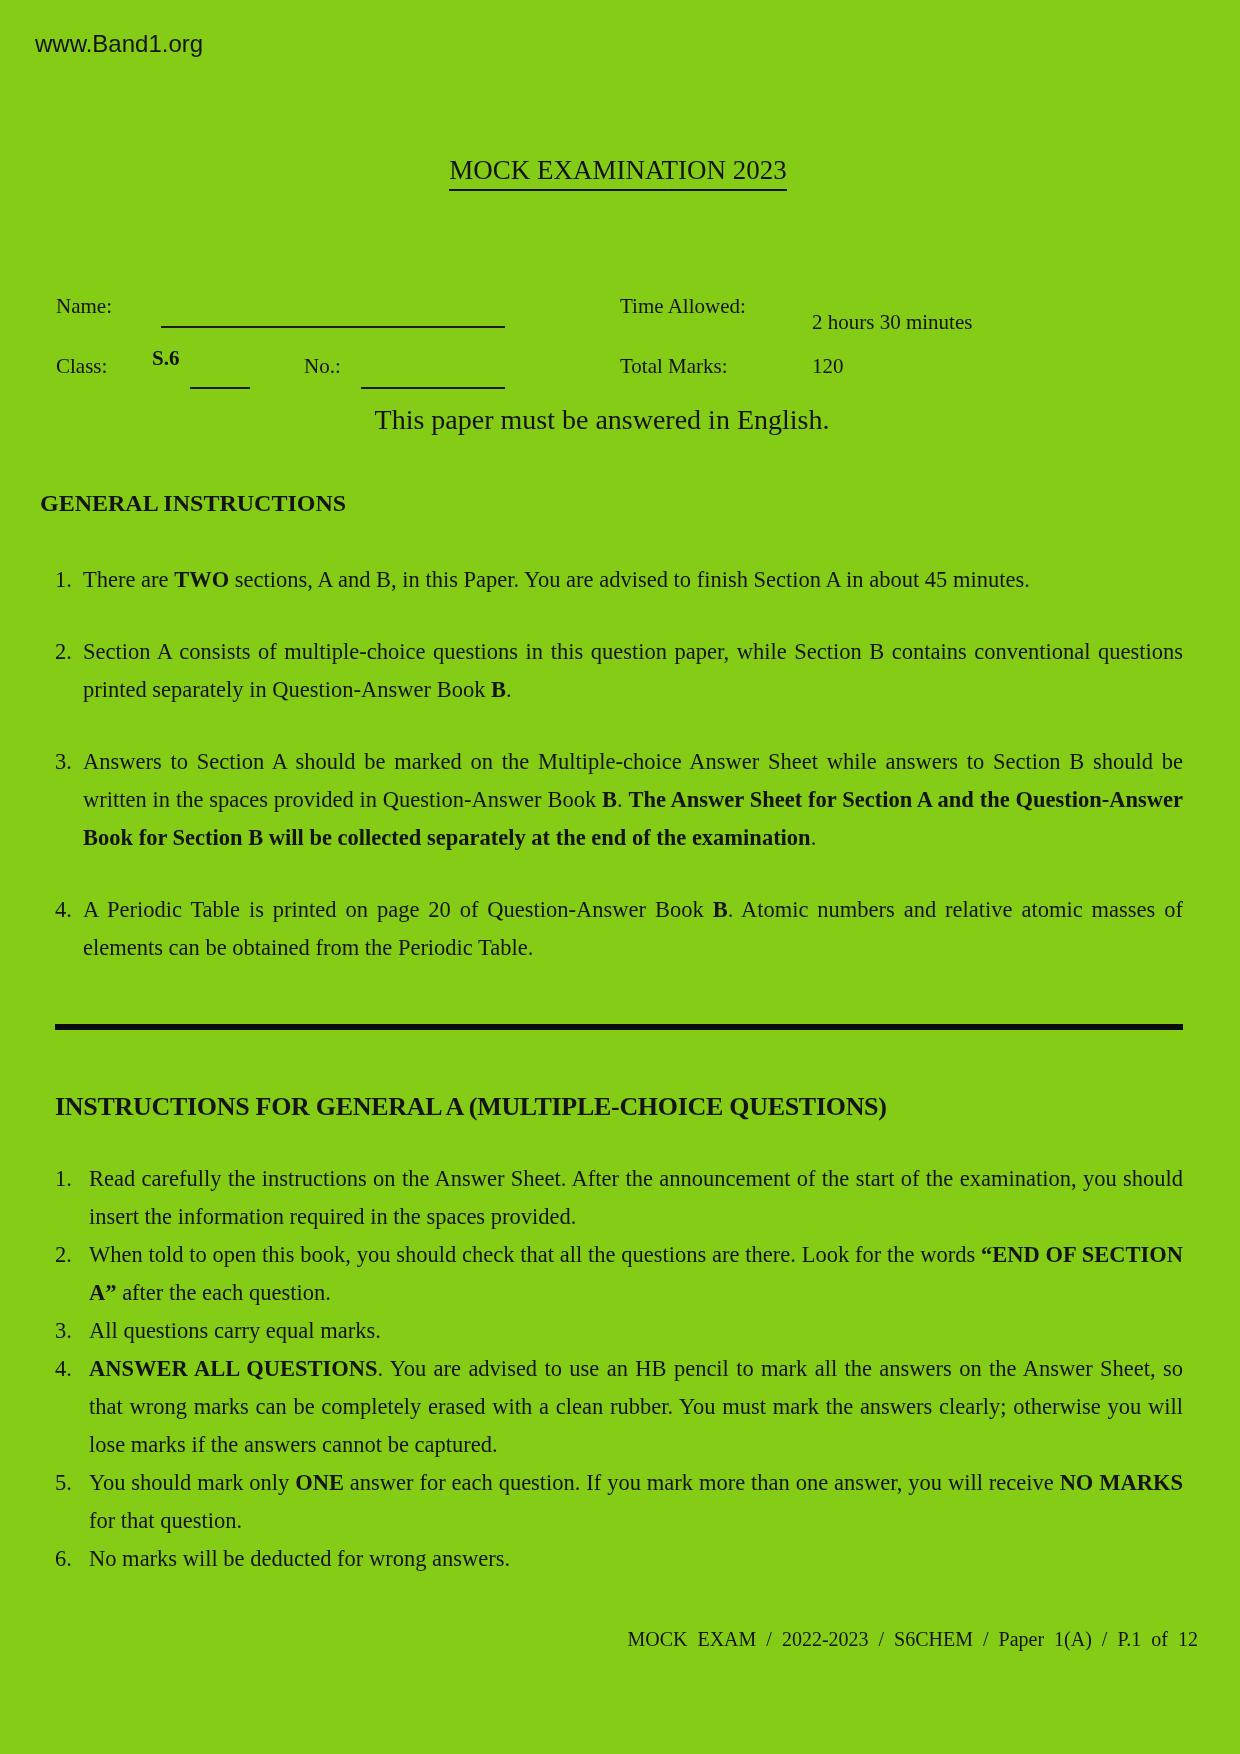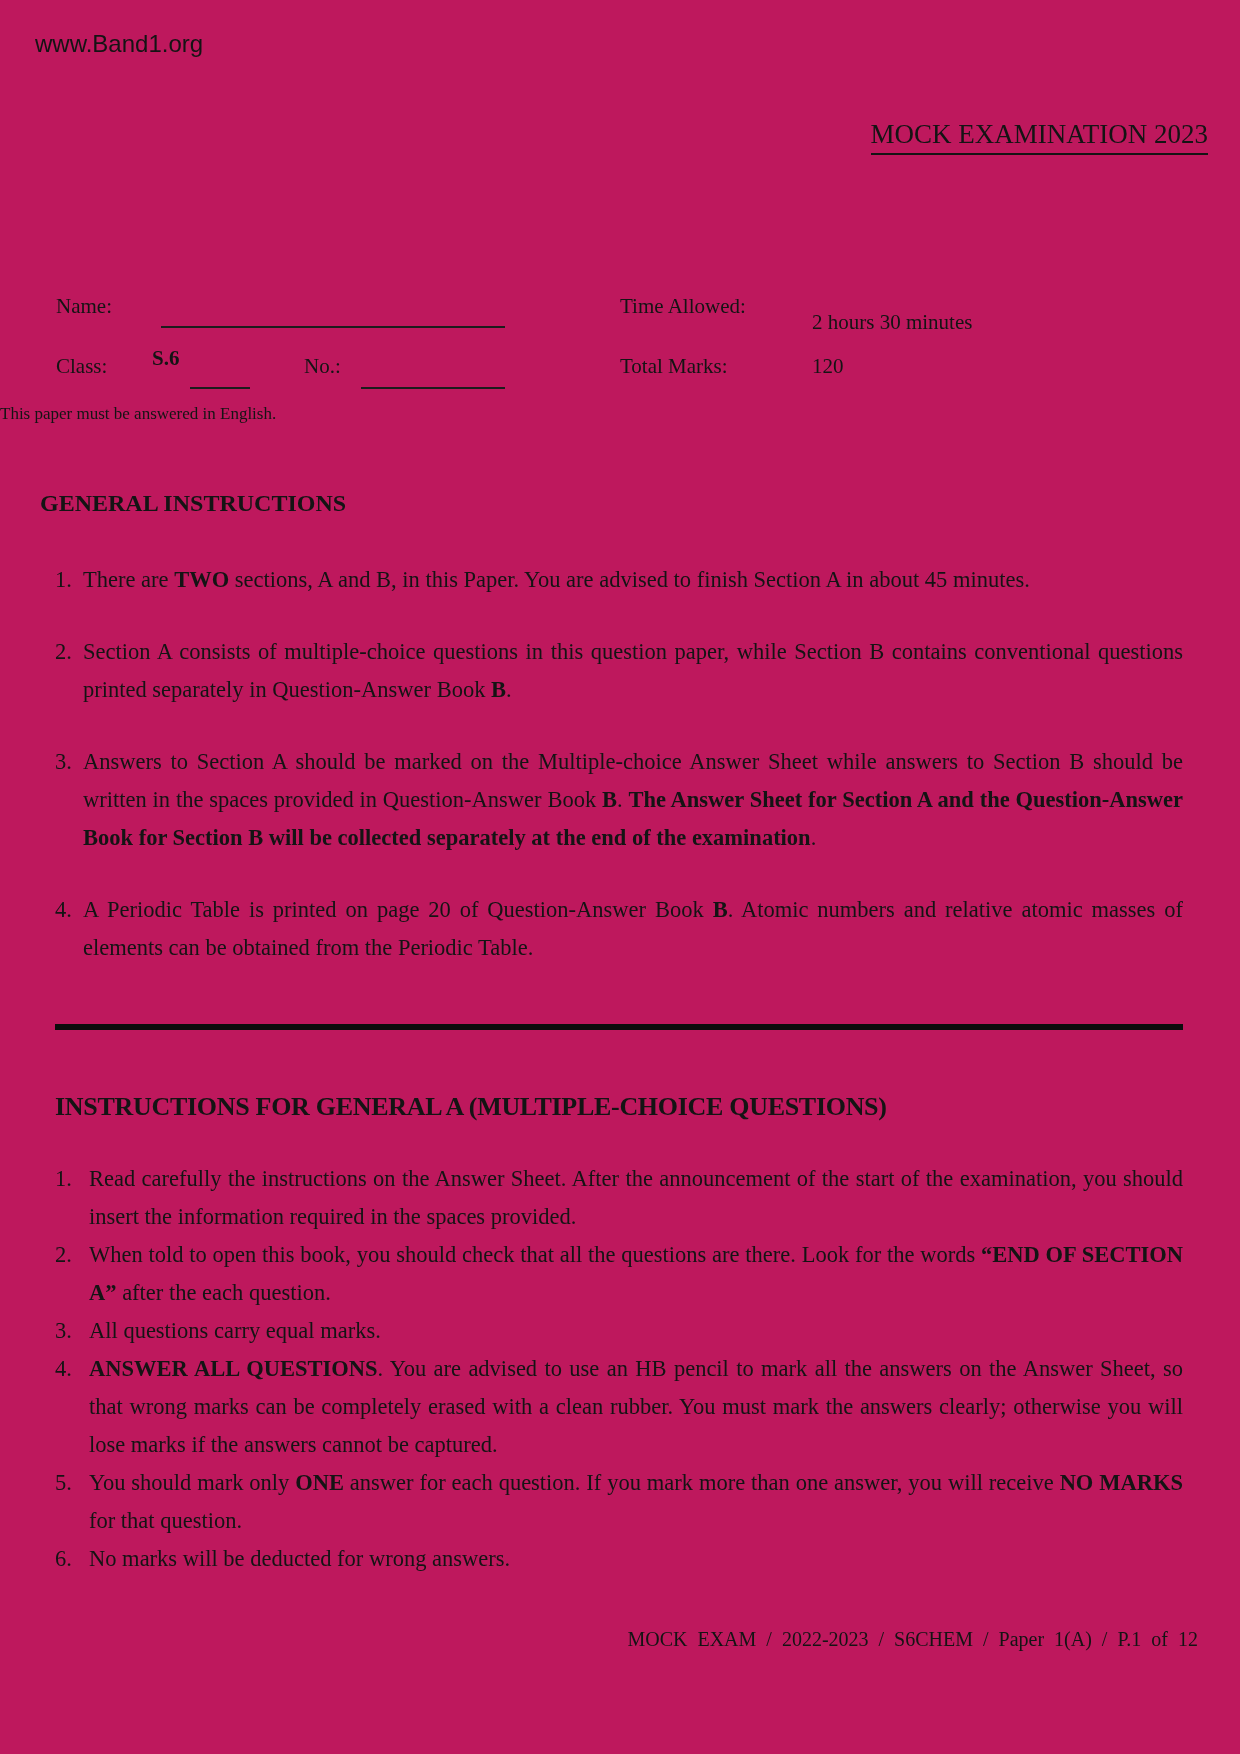--- a/index.html
+++ b/index.html
@@ -1,44 +1,44 @@
 <!DOCTYPE html>
 <html><head>
 <meta charset="utf-8">
 <style>
   html,body{margin:0;padding:0;background:#9a9a9a;}
   .page{
     position:relative;
     width:1240px;height:1754px;
-    background:#be185d;
+    background:#84cc16;
     margin:0 auto;
     overflow:hidden;
     color:#141414;
     font-family:"Liberation Serif","DejaVu Serif",serif;
   }
   .abs{position:absolute;}
   .sans{font-family:"Liberation Sans","DejaVu Sans",sans-serif;}
 
   .site{left:35px;top:30px;font-size:24px;}
   .note{left:435px;top:37px;font-size:26px;}
 
-  .title-row{left:4px;width:1204px;text-align:right;}
+  .title-row{left:16px;width:1204px;text-align:center;margin-top:36px;}
   .title-row .u{
     display:inline-block;
     font-size:27px;
     border-bottom:2px solid #141414;
     padding-bottom:3px;
   }
   .t1{top:119px;}
   .t2{top:177px;}
 
   .info{font-size:21px;}
   .blank{border-bottom:2px solid #1c1c1c;}
 
-  .lang-note{left:0;top:404px;width:1204px;font-size:17px;}
+  .lang-note{left:0;top:404px;width:1204px;text-align:center;font-size:28px;}
 
   .gi-head{left:40px;top:490px;font-size:24px;font-weight:bold;}
 
   .list{left:55px;width:1128px;font-size:22.5px;line-height:38px;}
   .li{display:flex;}
   .li .num{flex:0 0 auto;}
   .li .txt{flex:1 1 auto;text-align:justify;}
   .gi-list{top:561px;}
   .gi-list .li{margin-bottom:34px;}
   .gi-list .num{width:28px;}

